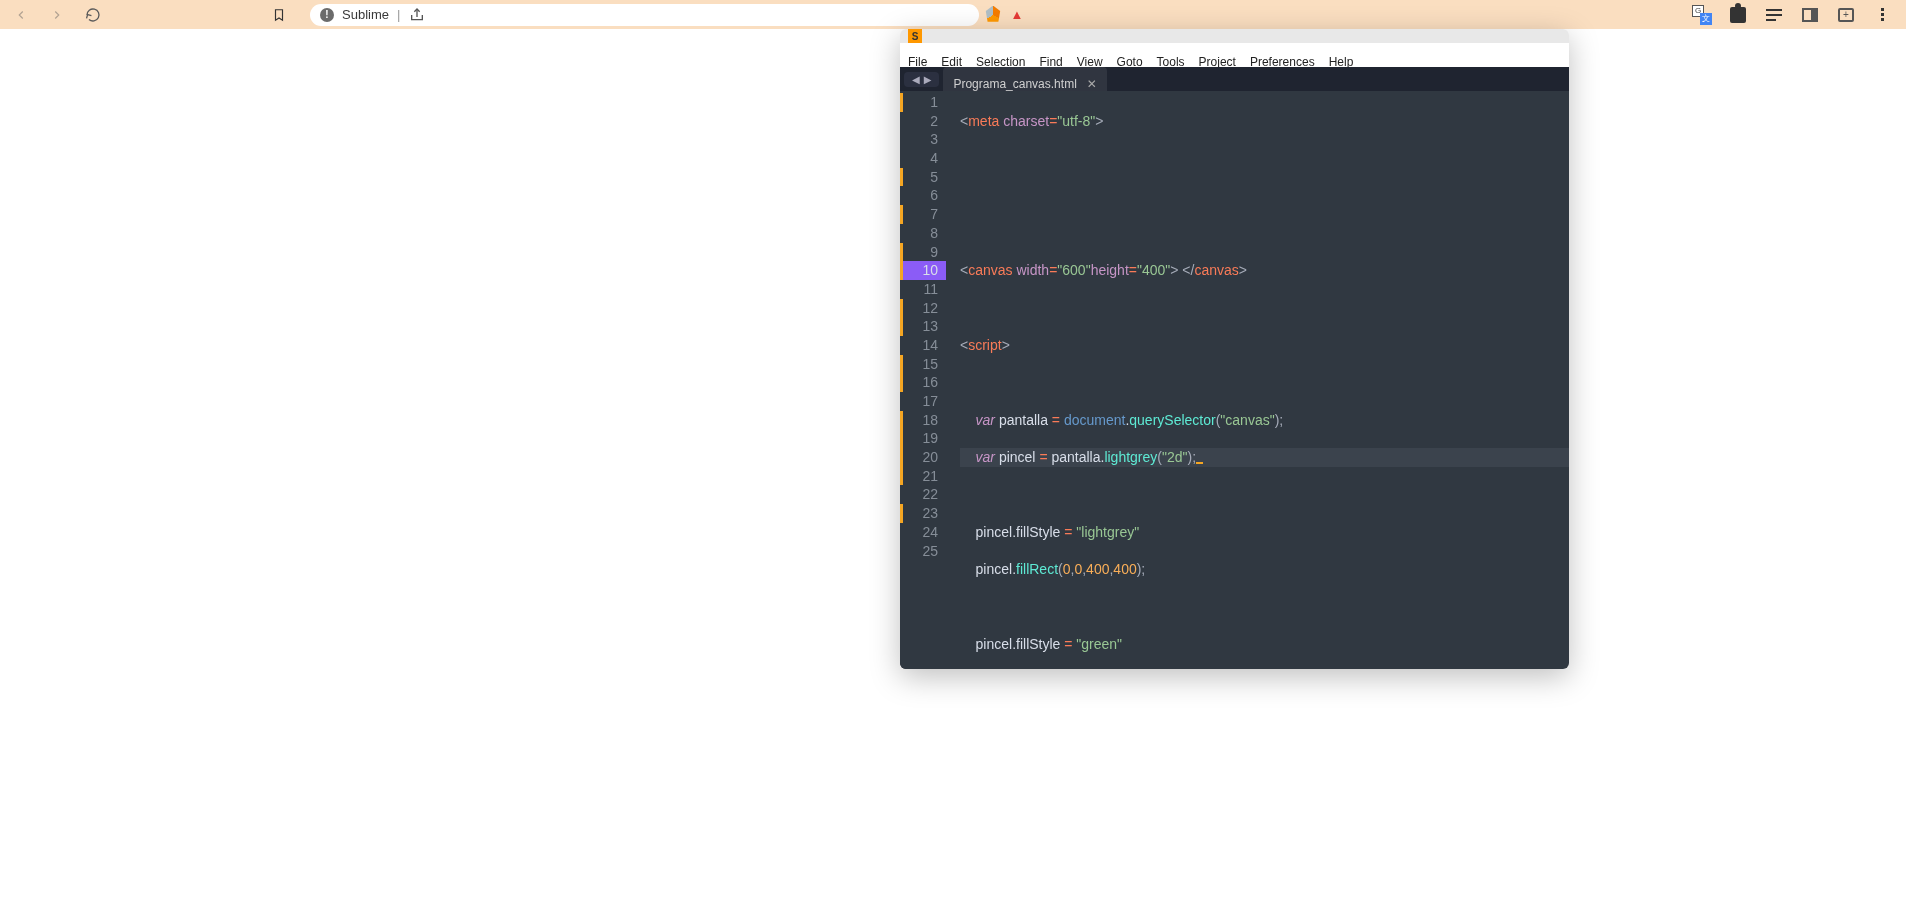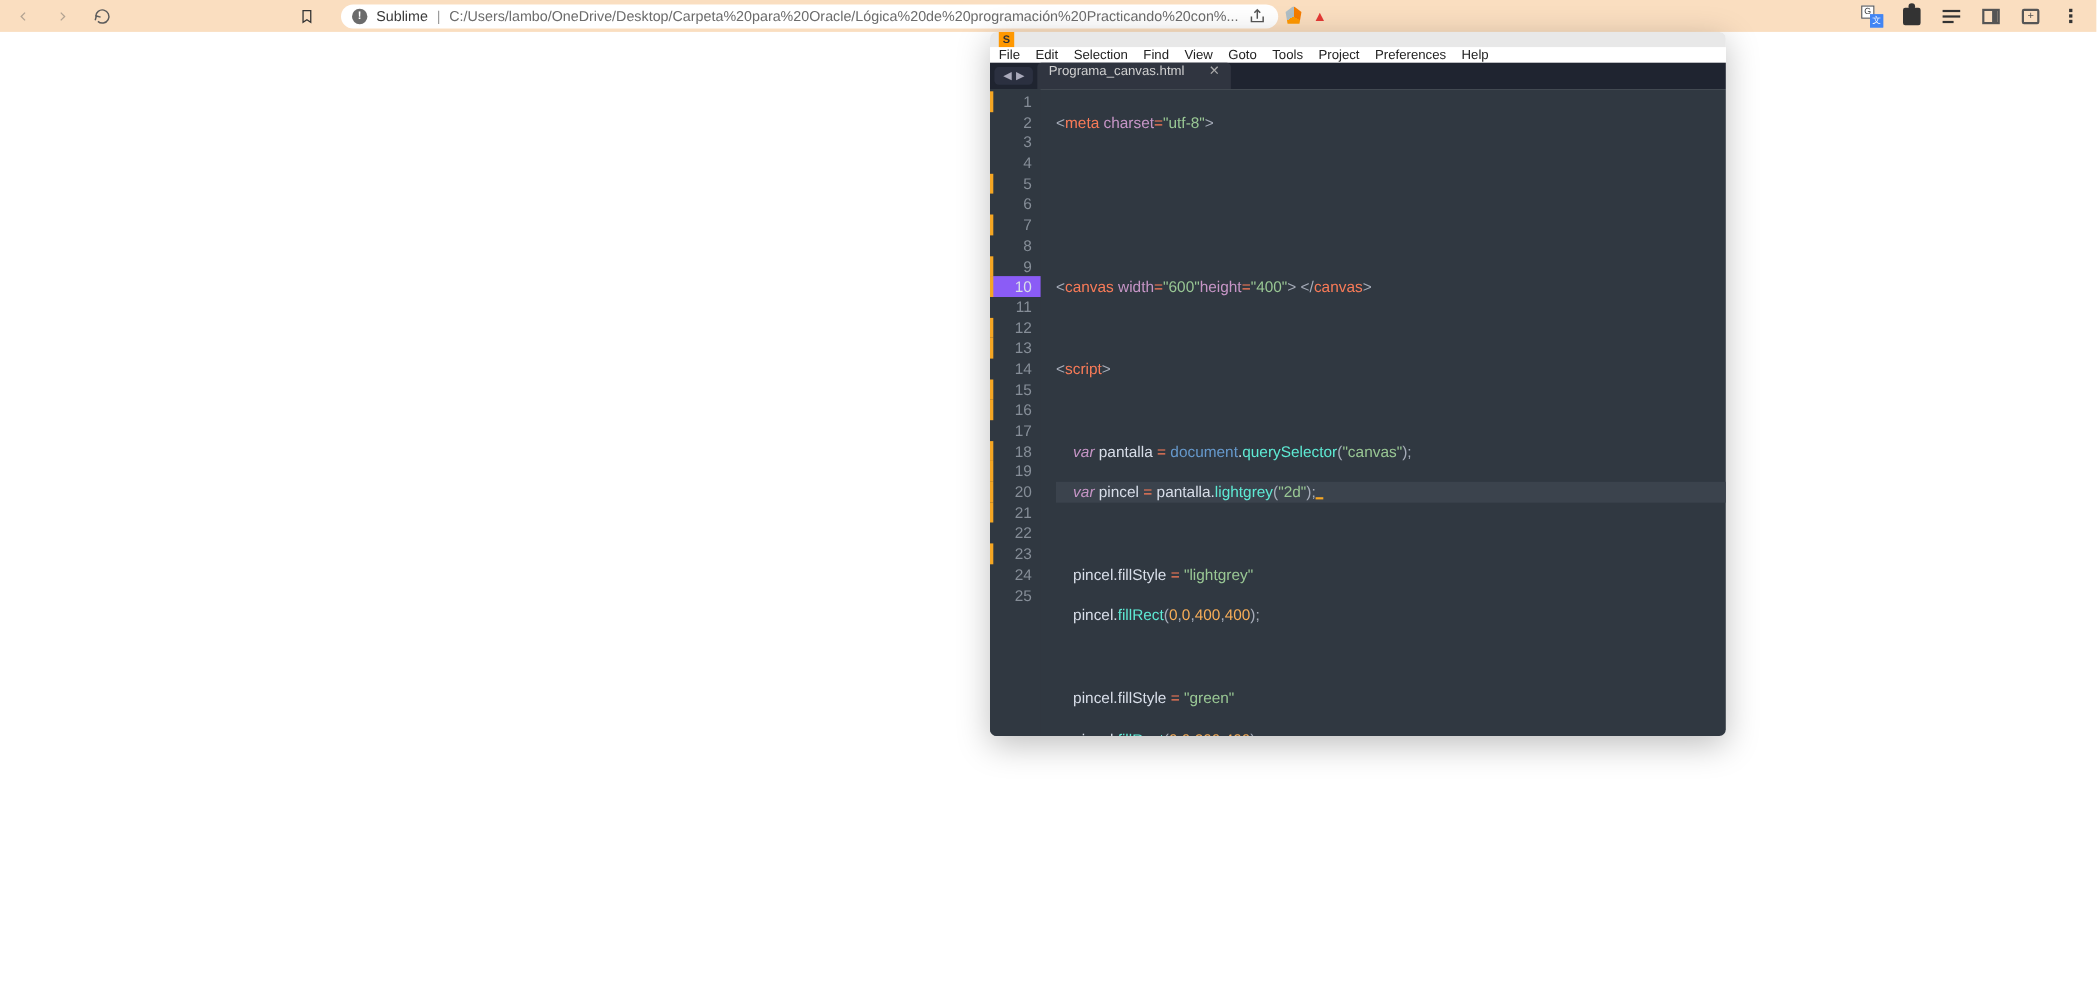--- a/index.html
+++ b/index.html
@@ -33,26 +33,26 @@
   .two-col-icon{width:16px;height:14px;border:2px solid #555;position:relative}
   .two-col-icon::after{content:"";position:absolute;right:0;top:0;bottom:0;width:5px;background:#555}
   .plus-tab{width:16px;height:14px;border:2px solid #555;border-radius:2px;position:relative;display:flex;align-items:center;justify-content:center;font-size:10px;color:#555}
   .more-vert{display:flex;flex-direction:column;gap:2px}
   .more-vert span{width:3px;height:3px;background:#333;border-radius:0}
 
   
   .sublime{position:absolute;left:900px;top:29px;width:669px;height:640px;box-shadow:0 8px 30px rgba(0,0,0,.25);border-radius:6px;overflow:hidden;display:flex;flex-direction:column}
   .st-titlebar{height:24px;background:#e8e8e8;display:flex;align-items:center;padding:0 8px;font-size:12px;color:#333;gap:6px}
   .st-logo{width:14px;height:14px;background:#ff9800;color:#333;font-weight:bold;font-size:10px;display:flex;align-items:center;justify-content:center}
-  .st-menubar{height:24px;background:#fff;display:flex;padding:0 8px;font-size:12px;color:#222;gap:14px}
+  .st-menubar{height:24px;background:#fff;display:flex;padding:12px 8px;font-size:12px;color:#222;gap:14px}
   .st-menu-item{cursor:pointer}
   .st-tabbar{height:28px;background:#1f2430;display:flex;align-items:center;padding:0 4px;gap:4px}
   .st-nav-arrows{display:flex;gap:0;background:#2b3040;border-radius:4px;padding:2px 6px;color:#aab}
   .st-nav-arrows span{font-size:10px;padding:0 2px;cursor:pointer}
-  .st-tab{background:#303540;height:24px;display:flex;align-items:flex-start;padding:0 10px;color:#d0d0d0;font-size:12px;gap:22px;border-radius:4px 4px 0 0;cursor:pointer}
+  .st-tab{background:#303540;height:24px;display:flex;align-items:flex-end;padding:0 10px;color:#d0d0d0;font-size:12px;gap:10px;border-radius:4px 4px 0 0;cursor:pointer}
   .st-tab-close{color:#aaa;font-size:12px;cursor:pointer}
   .st-body{flex:1;display:flex;background:#303841;font-family:Consolas,'Courier New',monospace;font-size:14px;line-height:18.7px;position:relative}
   .st-gutter{width:46px;background:#303841;text-align:right;color:#868e98;padding-top:2px;position:relative}
   .st-gutter .ln{height:18.7px;padding-right:8px;position:relative}
   .st-gutter .ln.hl{background:#8b5cf6;color:#d8dee9}
   .st-gutter .dirty::before{content:"";position:absolute;left:0;top:0;bottom:0;width:3px;background:#f5a623}
   .st-code{flex:1;padding-top:2px;padding-left:14px;color:#d8dee9;white-space:pre;overflow:hidden}
   .st-code .row{height:18.7px}
   .st-code .row.hl{background:#3b434d}
   .tag{color:#f97b58}
@@ -91,21 +91,20 @@
   <div class="bb-spacer"></div>
   <div class="bb-icon bb-bookmark">
       <svg width="14" height="16" viewBox="0 0 24 24" fill="none" stroke="#333" stroke-width="2">
         <path d="M6 3h12v18l-6-4-6 4z"></path>
       </svg>
     </div>
   <div class="bb-url-wrap">
     <div class="bb-info">!</div>
     <span class="bb-scheme">Sublime</span>
     <span class="bb-sep">|</span>
-    <span class="bb-url">C:/Users/lambo/OneDrive/Desktop/Carpeta%20para%20Oracle/Lógica%20de%20programación%20Practicando%20con%...</span>
     <div class="bb-icon">
         <svg width="16" height="16" viewBox="0 0 24 24" fill="none" stroke="#555" stroke-width="2">
           <path d="M4 12v7h16v-7"></path>
           <path d="M12 3v12"></path>
           <polyline points="8 7 12 3 16 7"></polyline>
         </svg>
       </div>
   </div>
   <div class="bb-ext">
       <div class="brave-lion"></div>

